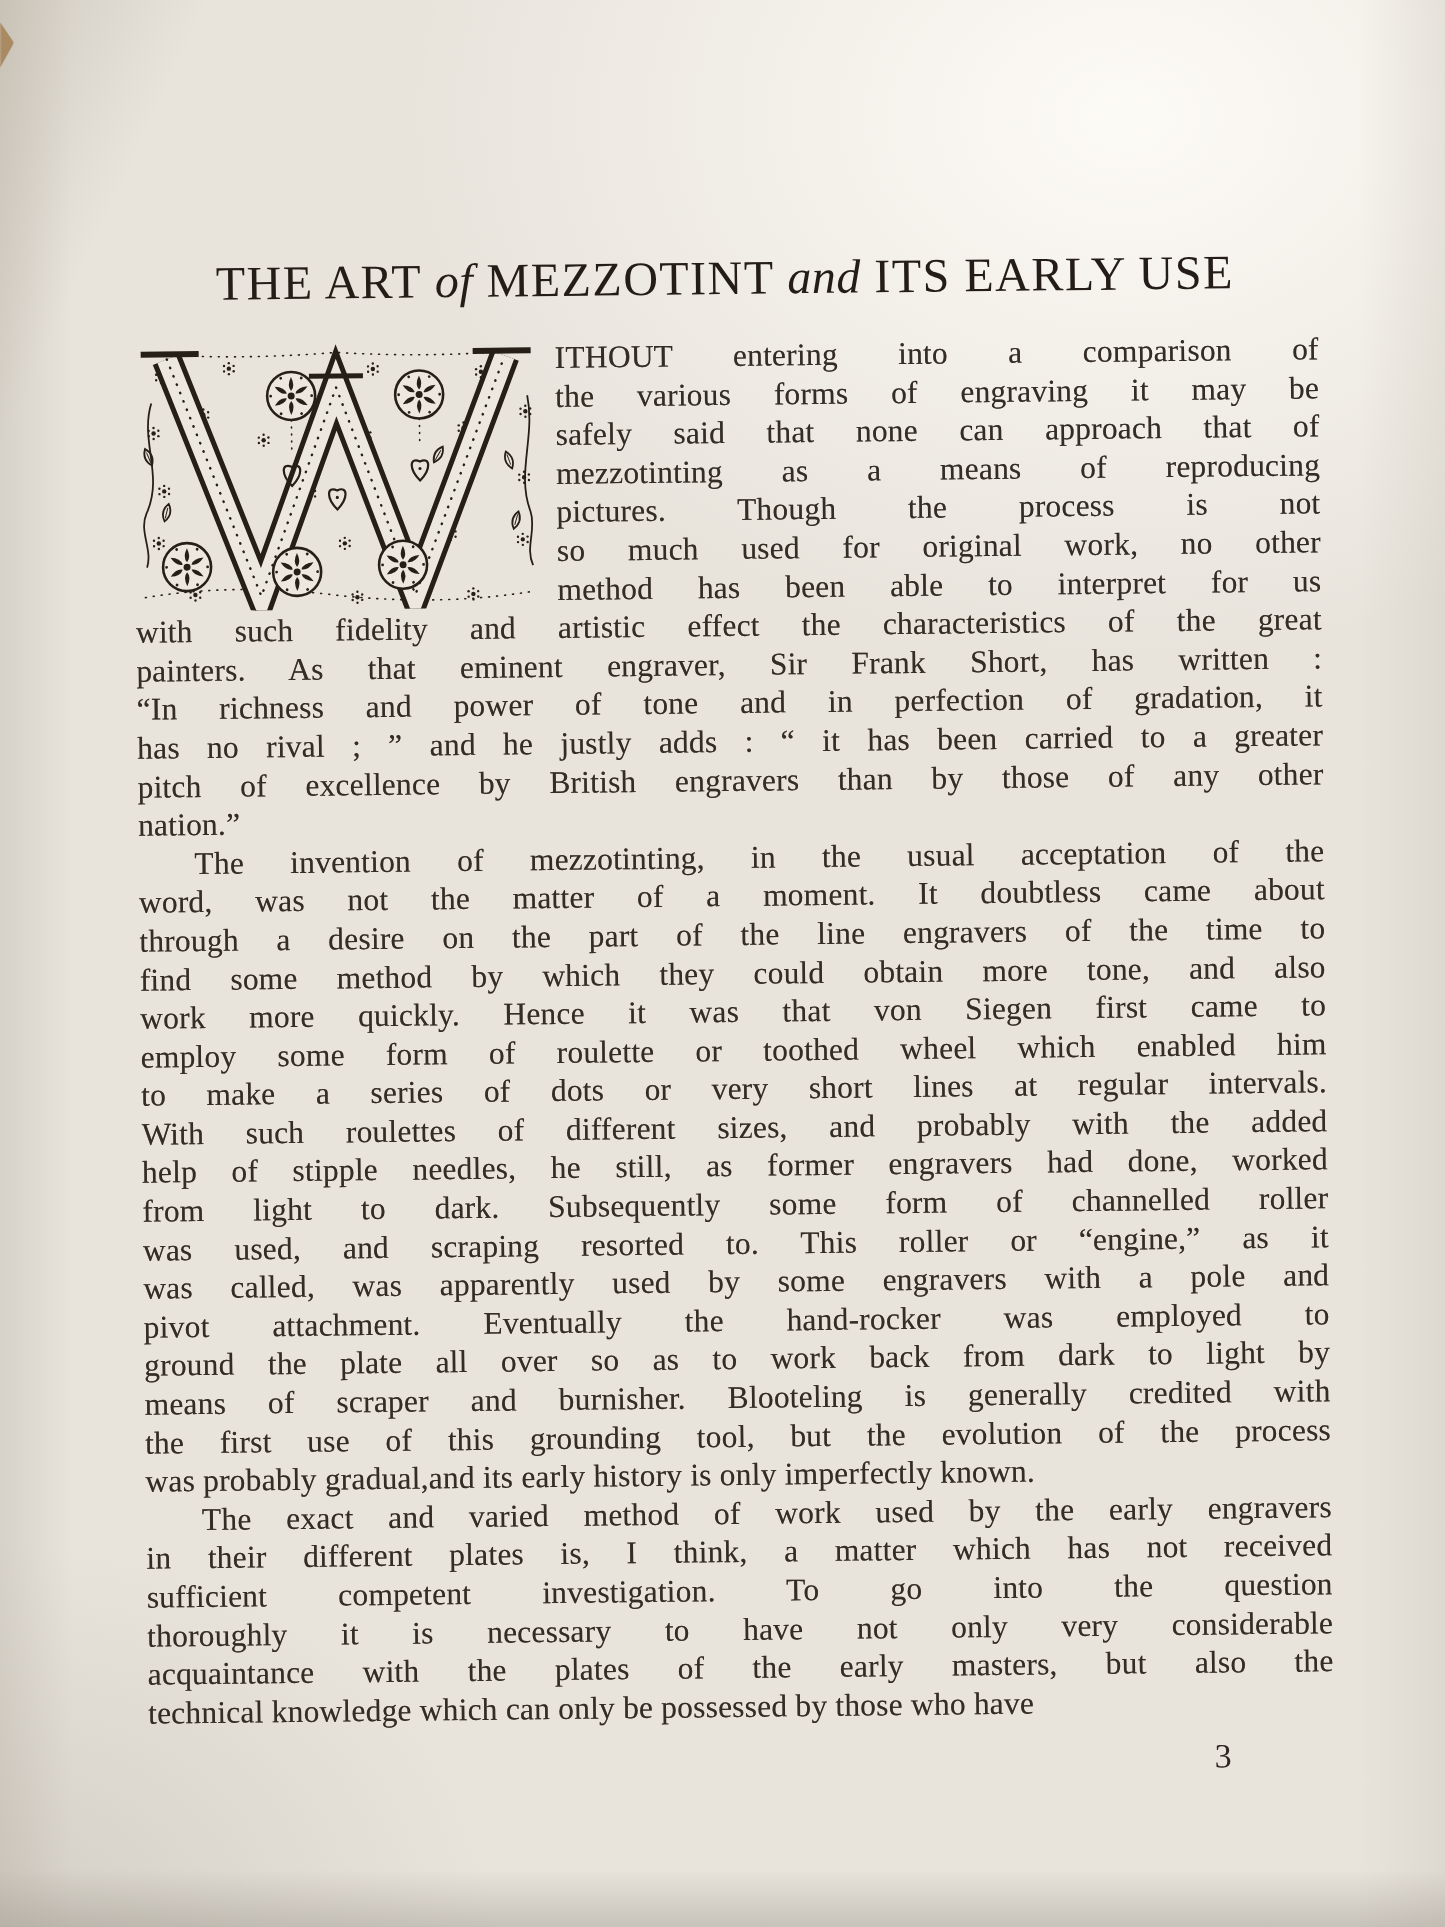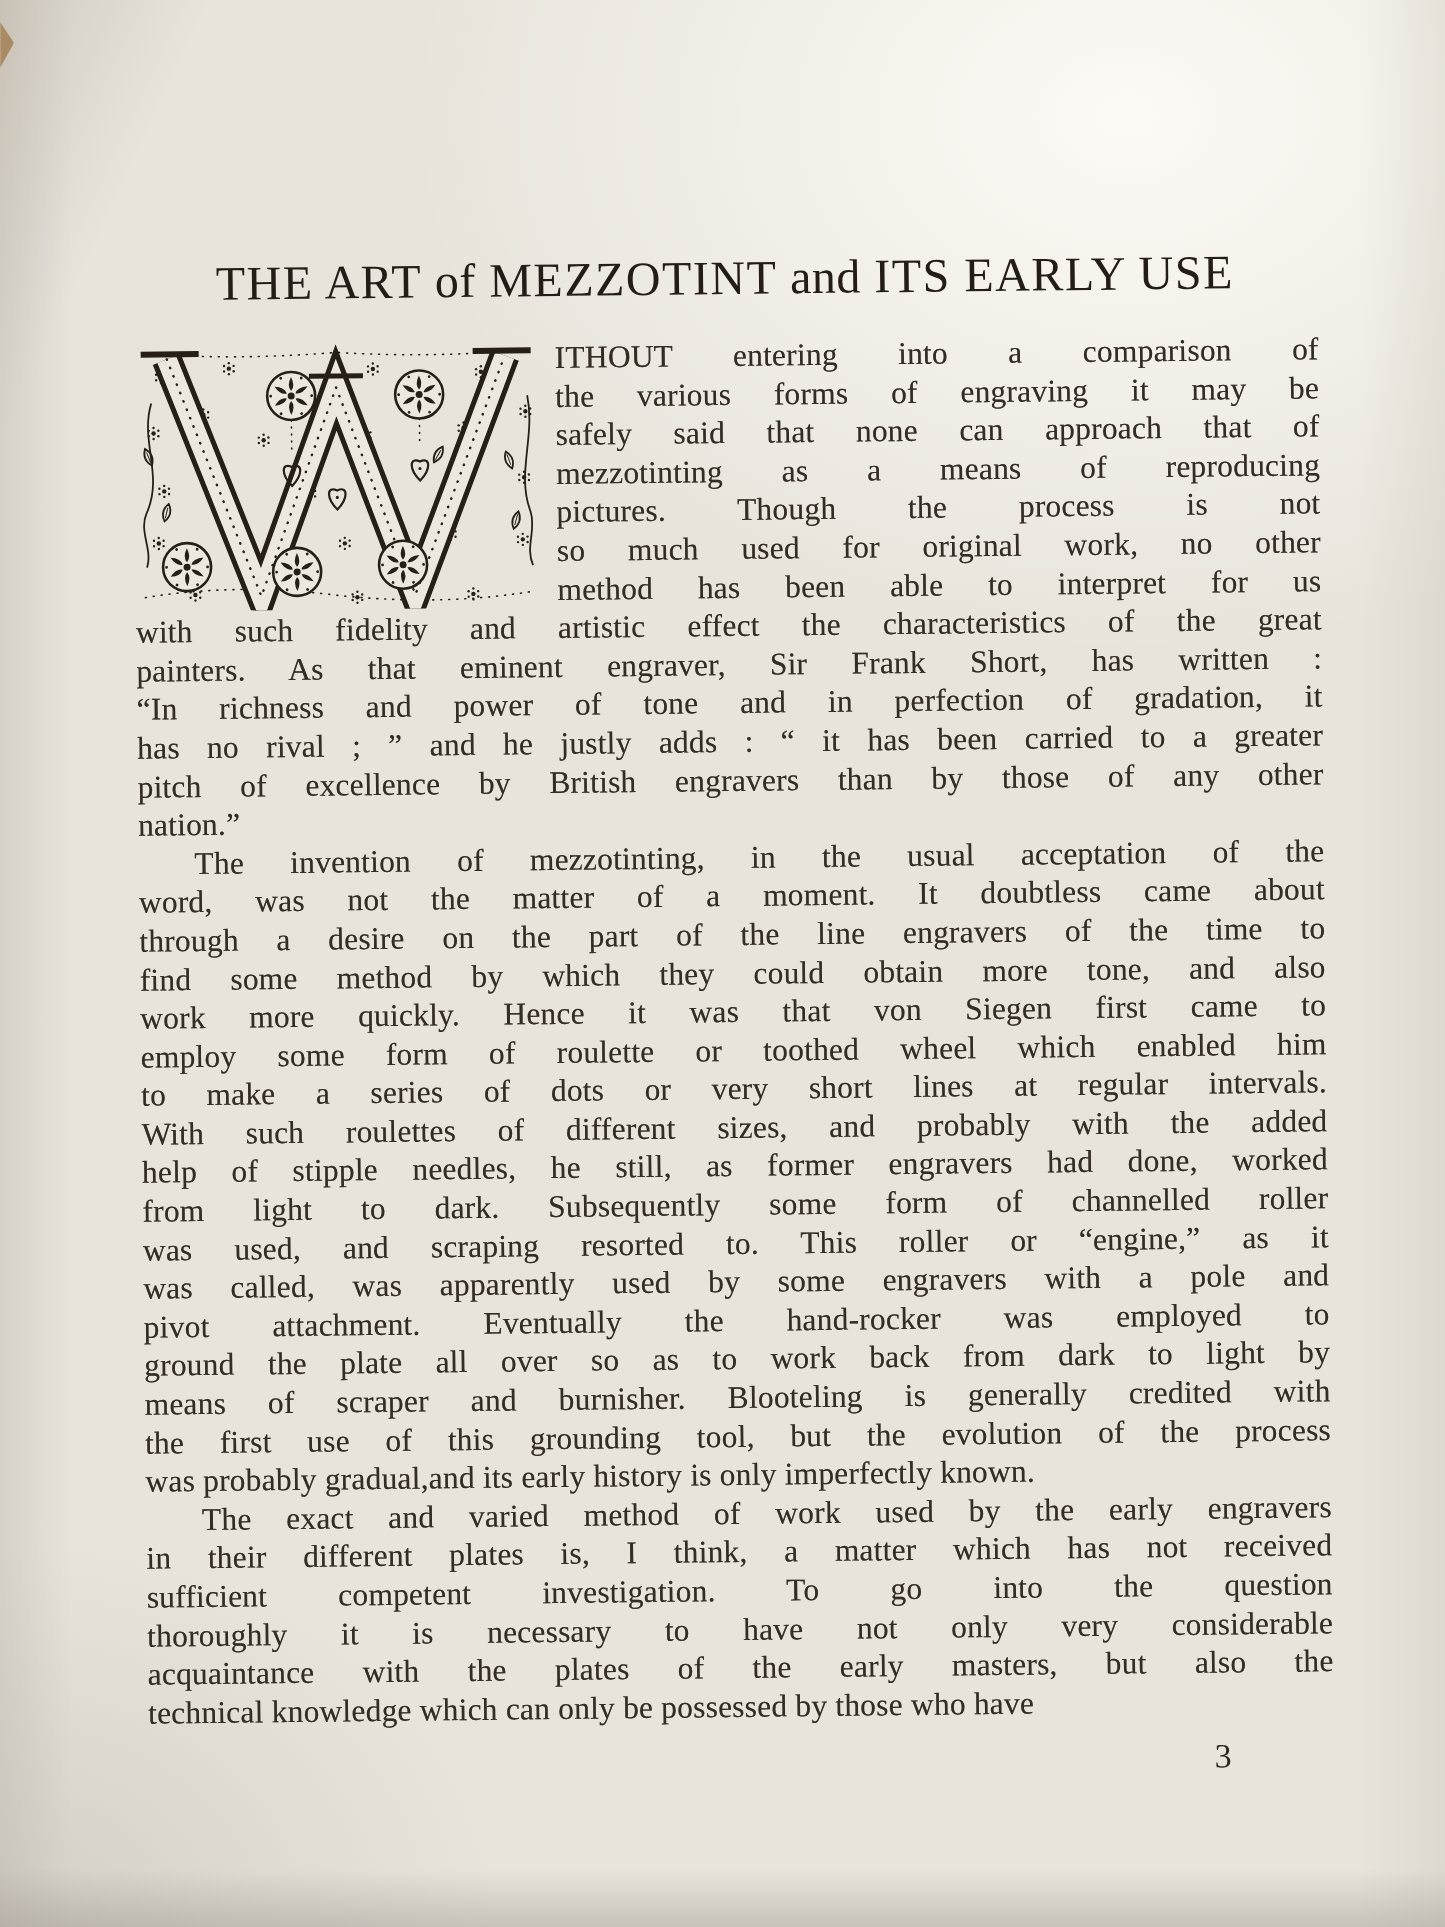--- a/index.html
+++ b/index.html
@@ -13,21 +13,21 @@
       linear-gradient(270deg, rgba(190,184,172,0.25) 0%, rgba(190,184,172,0) 6%),
       radial-gradient(ellipse 1200px 900px at 78% 6%, rgba(255,253,248,0.9) 0%, rgba(255,253,248,0) 60%),
       radial-gradient(ellipse 900px 700px at 0% 100%, rgba(158,152,140,0.28) 0%, rgba(158,152,140,0) 55%),
       #e8e4dc;}
   .corner-sliver{position:absolute;left:0;top:22px;width:14px;height:46px;
     background:#a98a62;clip-path:polygon(0 0,100% 45%,0 100%);filter:blur(1px);}
   .text-block{position:absolute;left:137px;top:0;width:1186px;height:1927px;
     color:#332c25;transform:rotate(-0.65deg);transform-origin:50% 38%;}
   .title{position:absolute;top:250px;left:0;width:100%;text-align:center;
     font-size:48px;letter-spacing:1.5px;color:#241d17;white-space:nowrap;}
-  .title .it{letter-spacing:0.5px;}
+  .title .it{font-style:italic;letter-spacing:0.5px;}
   .body-text{position:absolute;top:337px;left:0;width:100%;
     font-size:31.5px;letter-spacing:0.2px;color:#342d26;
     text-shadow:0 0 0.5px rgba(52,45,38,0.55);}
   .line{line-height:38.6px;height:38.6px;white-space:nowrap;overflow:visible;
     text-align:left;}
   .line.justify{white-space:normal;text-align:justify;text-align-last:justify;
     overflow:hidden;}
   .line.indent{padding-left:56px;}
   .dropcap{float:left;width:406px;height:266px;margin:2px 16px 0 0;}
   .sr{position:absolute;width:1px;height:1px;overflow:hidden;clip-path:inset(50%);}

